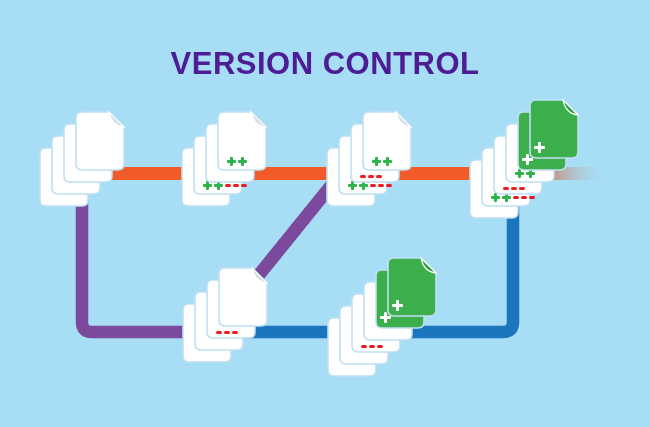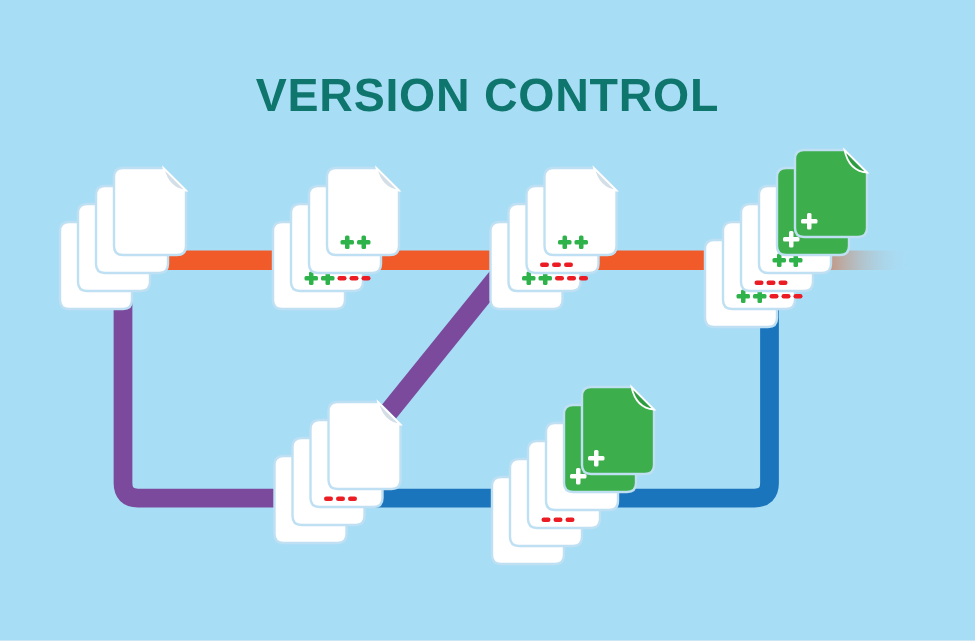--- a/index.html
+++ b/index.html
@@ -9,21 +9,21 @@
     background:var(--bg,#a8ddf6);
     overflow:hidden;
     font-family:"Liberation Sans", sans-serif;
   }
   .title{
     position:absolute;
     top:48px;left:0;width:100%;
     text-align:center;
     font-size:31px;line-height:31px;
     font-weight:bold;
-    color:#0f766e;
+    color:#4c1d95;
     letter-spacing:0.5px;
   }
   svg.lines{position:absolute;left:0;top:0;z-index:1;}
   .doc{position:absolute;width:48px;height:58px;z-index:2;}
   .doc svg{display:block;overflow:visible;}
   .marks{position:absolute;display:flex;align-items:center;gap:2px;}
   .marks-white{left:9px;bottom:4px;}
   .marks-green{left:4px;bottom:5px;}
   .plus{width:9px;height:9px;position:relative;flex:none;}
   .plus::before{content:"";position:absolute;left:33%;top:0;width:34%;height:100%;

